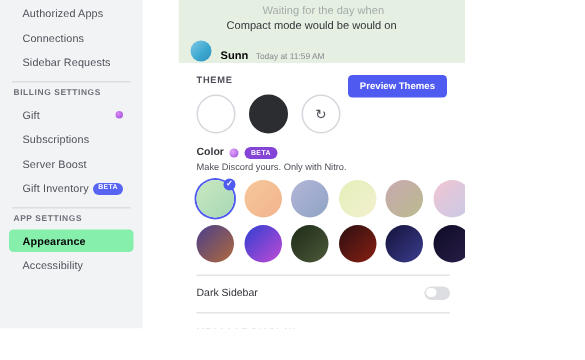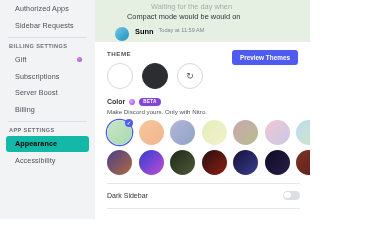--- a/index.html
+++ b/index.html
@@ -2,21 +2,21 @@
 <html><head>
 <meta charset="utf-8">
 <style>
   * { box-sizing: border-box; margin: 0; padding: 0; }
   html, body {
     width: 390px; height: 219px;
     overflow: hidden;
     font-family: "Liberation Sans", sans-serif;
     background: #ffffff;
   }
-  .app { display: flex; width: 310px; height: 219px; }
+  .app { display: flex; width: 310px; height: 219px; gap: 24px; }
 
   
   .sidebar {
     width: 95px; height: 219px;
     background: #f2f3f5;
     padding: 0 0 0 0;
     overflow: hidden;
     position: relative;
     flex: 0 0 95px;
   }
@@ -25,21 +25,21 @@
     display: flex; align-items: center;
     padding: 0 7px 0 9px;
     font-size: 7.2px;
     color: #4e5058;
     border-radius: 3px;
     margin: 1px 6px 0 6px;
     white-space: nowrap;
     justify-content: space-between;
   }
   .nav-item .lbl { letter-spacing: .1px; }
-  .nav-item.active { background: #14b8a6; color: #060607; font-weight: bold; }
+  .nav-item.active { background: #86efac; color: #060607; font-weight: bold; }
   .nav-sep {
     height: 1px; background: #dcdee1;
     margin: 4px 8px 3px 8px;
   }
   .nav-header {
     font-size: 5.6px; font-weight: bold;
     color: #6d6f78; letter-spacing: .4px;
     padding: 0 9px; margin: 1px 0 2px 0;
     height: 9px; display: flex; align-items: center;
   }
@@ -68,21 +68,21 @@
     padding: 2px 0 0 0;
     position: relative;
     overflow: hidden;
   }
   .msg-line {
     font-size: 7.4px; color: #2e3338;
     padding-left: 32px; line-height: 10px;
     white-space: nowrap;
   }
   .msg-line.faded { color: #6b7177; opacity: .55; margin-left: 24px; }
-  .msg-row2 { display: flex; align-items: flex-start; margin-top: 5px; padding-left: 20px; }
+  .msg-row2 { display: flex; align-items: flex-end; margin-top: 5px; padding-left: 8px; }
   .avatar {
     width: 14px; height: 14px; border-radius: 50%;
     background: linear-gradient(135deg, #7ec8e3 0%, #3ba7d0 60%, #2f8fb8 100%);
     flex: 0 0 14px; margin-right: 6px;
   }
   .msg-user { font-size: 7.4px; font-weight: bold; color: #060607; margin-right: 5px; }
   .msg-time { font-size: 5.6px; color: #84878c; }
 
   
   .settings { padding: 8px 10px 0 12px; }
@@ -163,38 +163,42 @@
 <body>
 
 <div class="app">
 
   <div class="sidebar">
     <div id="side-top">
         <div class="nav-item">
           <span class="lbl">Authorized Apps</span>
         </div>
         <div class="nav-item">
+          <span class="lbl">Connections</span>
+        </div>
+        <div class="nav-item">
           <span class="lbl">Sidebar Requests</span>
         </div>
       </div>
     <div class="nav-sep"></div>
     <div class="nav-header">BILLING SETTINGS</div>
     <div id="side-billing">
         <div class="nav-item">
           <span class="lbl">Gift</span>
           <span class="dot-nitro"></span>
         </div>
         <div class="nav-item">
           <span class="lbl">Subscriptions</span>
         </div>
         <div class="nav-item">
           <span class="lbl">Server Boost</span>
         </div>
         <div class="nav-item">
-          <span class="lbl">Billing</span>
+          <span class="lbl">Gift Inventory</span>
+          <span class="badge-beta">BETA</span>
         </div>
       </div>
     <div class="nav-sep"></div>
     <div class="nav-header">APP SETTINGS</div>
     <div id="side-app">
         <div class="nav-item active">
           <span class="lbl">Appearance</span>
         </div>
         <div class="nav-item">
           <span class="lbl">Accessibility</span>

